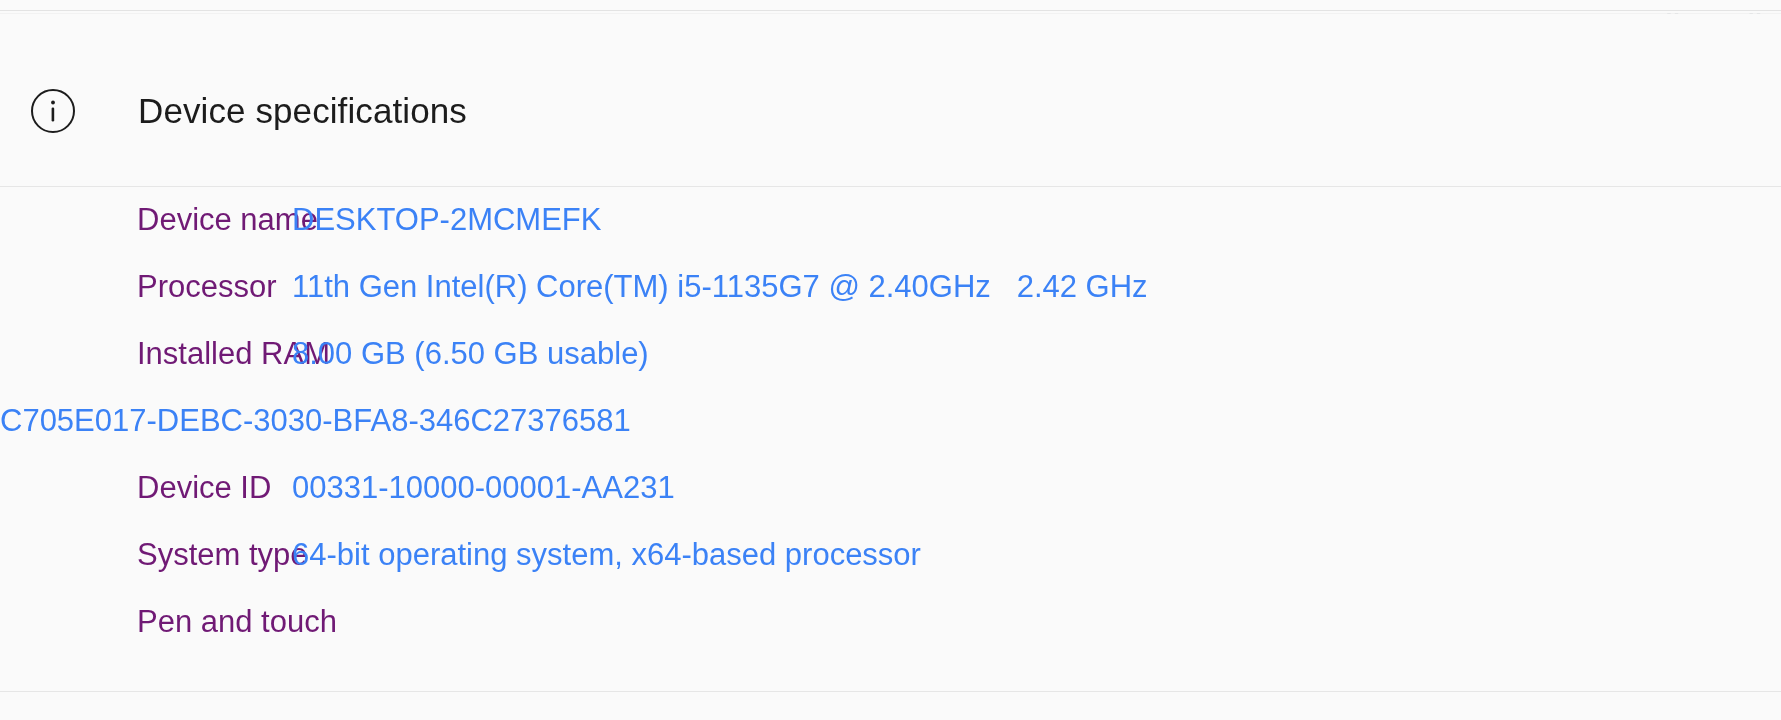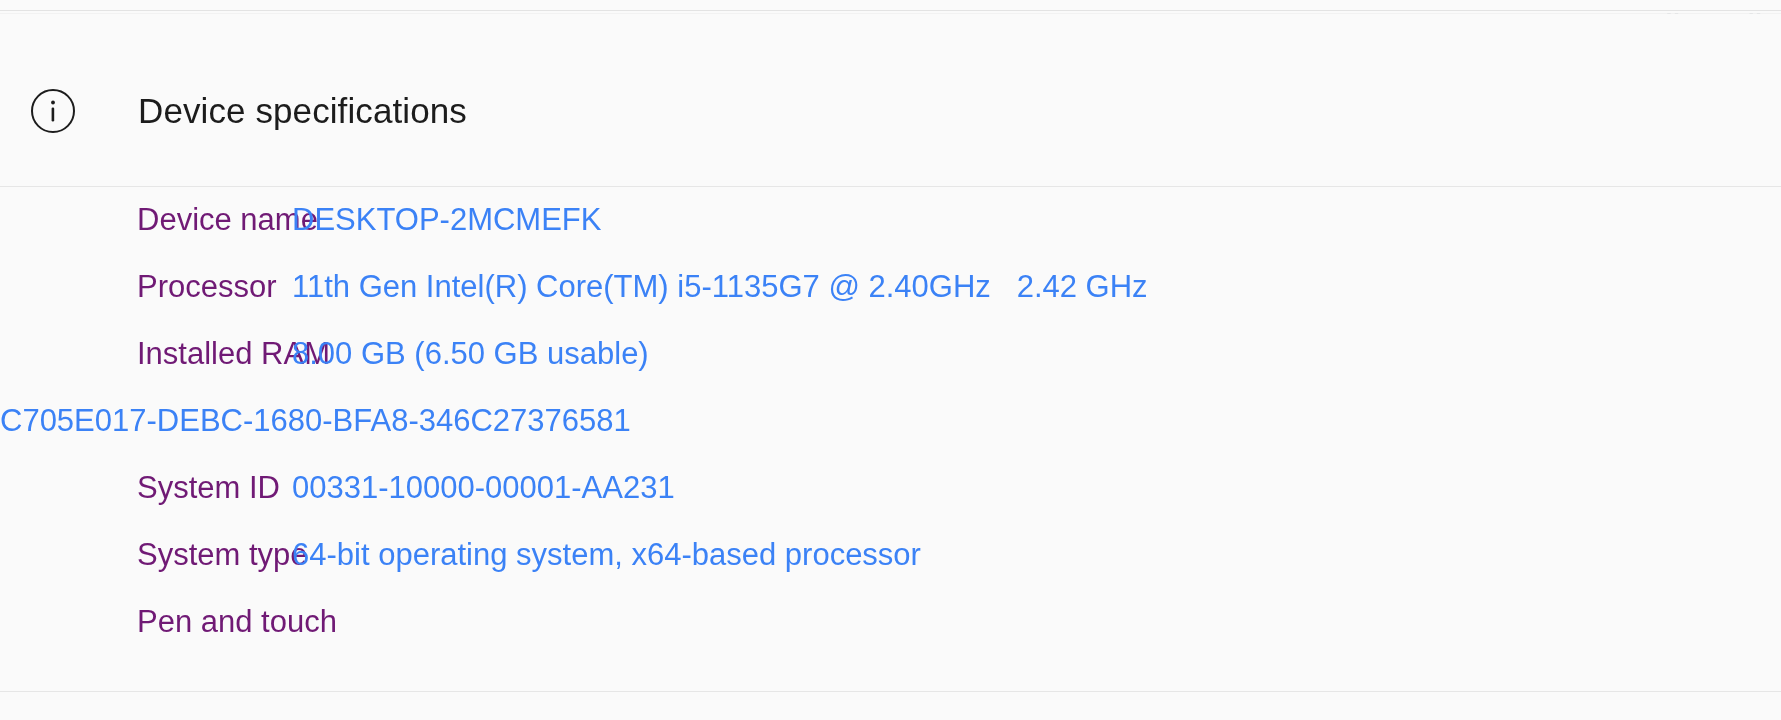--- a/index.html
+++ b/index.html
@@ -212,25 +212,25 @@
         <div class="spec-label">Processor</div>
         <div class="spec-value">11th Gen Intel(R) Core(TM) i5-1135G7 @ 2.40GHz   2.42 GHz</div>
       </div>
 
       <div class="spec-row">
         <div class="spec-label">Installed RAM</div>
         <div class="spec-value">8.00 GB (6.50 GB usable)</div>
       </div>
 
       <div class="spec-row">
-        <div class="spec-value">C705E017-DEBC-1680-BFA8-346C27376581</div>
-      </div>
-
-      <div class="spec-row">
-        <div class="spec-label">System ID</div>
+        <div class="spec-value">C705E017-DEBC-3030-BFA8-346C27376581</div>
+      </div>
+
+      <div class="spec-row">
+        <div class="spec-label">Device ID</div>
         <div class="spec-value">00331-10000-00001-AA231</div>
       </div>
 
       <div class="spec-row">
         <div class="spec-label">System type</div>
         <div class="spec-value">64-bit operating system, x64-based processor</div>
       </div>
 
       <div class="spec-row">
         <div class="spec-label">Pen and touch</div>

